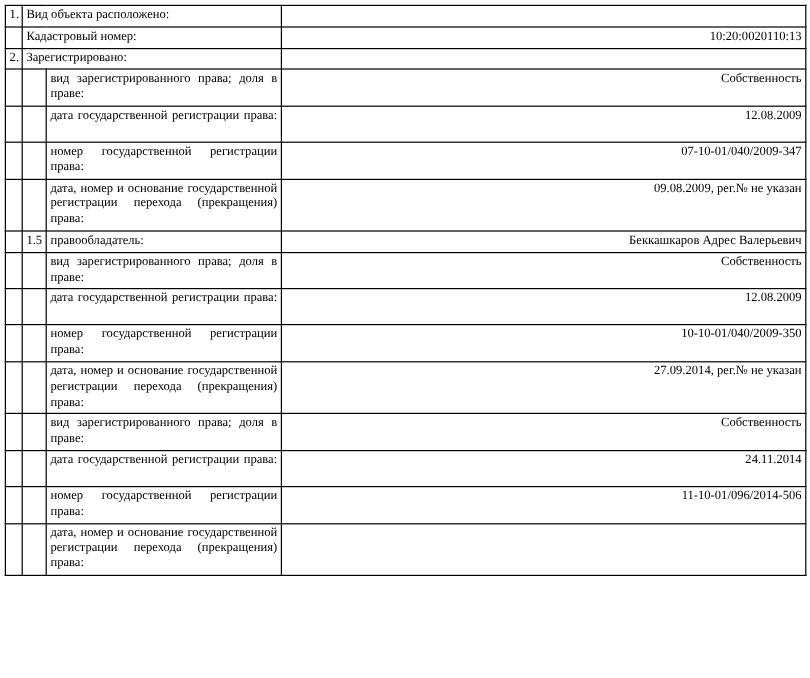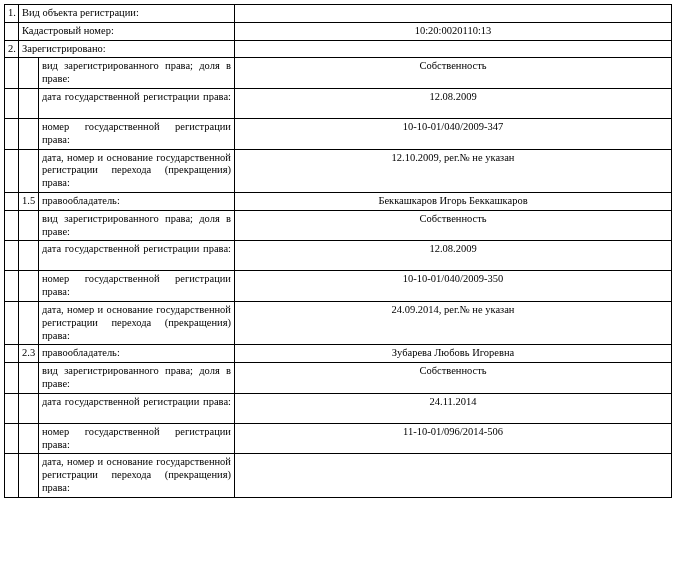--- a/index.html
+++ b/index.html
@@ -45,41 +45,41 @@
     font-size: 10.5px;
   }
   td.label {
     text-align: left;
   }
   td.label.just {
     text-align: justify;
     text-align-last: justify;
   }
   td.value {
-    text-align: center;
+    text-align: right;
   }
   .tall-3 { height: 43px; }
   .tall-2 { height: 30px; padding-left: 48px; }
 </style>
 </head>
 <body>
 
 <div class="doc">
   <table class="reg">
     <colgroup>
       <col class="c-num">
       <col class="c-sub">
       <col class="c-label">
       <col class="c-value">
     </colgroup>
     <tbody>
 
       <tr>
         <td class="num">1.</td>
-        <td class="label" colspan="2">Вид объекта регистрации:</td>
+        <td class="label" colspan="2">Вид объекта расположено:</td>
         <td class="value"></td>
       </tr>
 
       <tr>
         <td class="num"></td>
         <td class="label" colspan="2">Кадастровый номер:</td>
         <td class="value">10:20:0020110:13</td>
       </tr>
 
 
@@ -98,34 +98,34 @@
       <tr class="tall-2">
         <td class="num"></td>
         <td class="num"></td>
         <td class="label just">дата государственной регистрации права:</td>
         <td class="value">12.08.2009</td>
       </tr>
       <tr class="tall-2">
         <td class="num"></td>
         <td class="num"></td>
         <td class="label just">номер государственной регистрации права:</td>
-        <td class="value">10-10-01/040/2009-347</td>
+        <td class="value">07-10-01/040/2009-347</td>
       </tr>
       <tr class="tall-3">
         <td class="num"></td>
         <td class="num"></td>
         <td class="label just">дата, номер и основание государственной регистрации перехода (прекращения) права:</td>
-        <td class="value">12.10.2009, рег.№ не указан</td>
+        <td class="value">09.08.2009, рег.№ не указан</td>
       </tr>
 
       <tr>
         <td class="num"></td>
         <td class="num">1.5</td>
         <td class="label">правообладатель:</td>
-        <td class="value">Беккашкаров Игорь Беккашкаров</td>
+        <td class="value">Беккашкаров Адрес Валерьевич</td>
       </tr>
       <tr class="tall-2">
         <td class="num"></td>
         <td class="num"></td>
         <td class="label just">вид зарегистрированного права; доля в праве:</td>
         <td class="value">Собственность</td>
       </tr>
       <tr class="tall-2">
         <td class="num"></td>
         <td class="num"></td>
@@ -135,29 +135,23 @@
       <tr class="tall-2">
         <td class="num"></td>
         <td class="num"></td>
         <td class="label just">номер государственной регистрации права:</td>
         <td class="value">10-10-01/040/2009-350</td>
       </tr>
       <tr class="tall-3">
         <td class="num"></td>
         <td class="num"></td>
         <td class="label just">дата, номер и основание государственной регистрации перехода (прекращения) права:</td>
-        <td class="value">24.09.2014, рег.№ не указан</td>
+        <td class="value">27.09.2014, рег.№ не указан</td>
       </tr>
 
-      <tr>
-        <td class="num"></td>
-        <td class="num">2.3</td>
-        <td class="label">правообладатель:</td>
-        <td class="value">Зубарева Любовь Игоревна</td>
-      </tr>
       <tr class="tall-2">
         <td class="num"></td>
         <td class="num"></td>
         <td class="label just">вид зарегистрированного права; доля в праве:</td>
         <td class="value">Собственность</td>
       </tr>
       <tr class="tall-2">
         <td class="num"></td>
         <td class="num"></td>
         <td class="label just">дата государственной регистрации права:</td>

